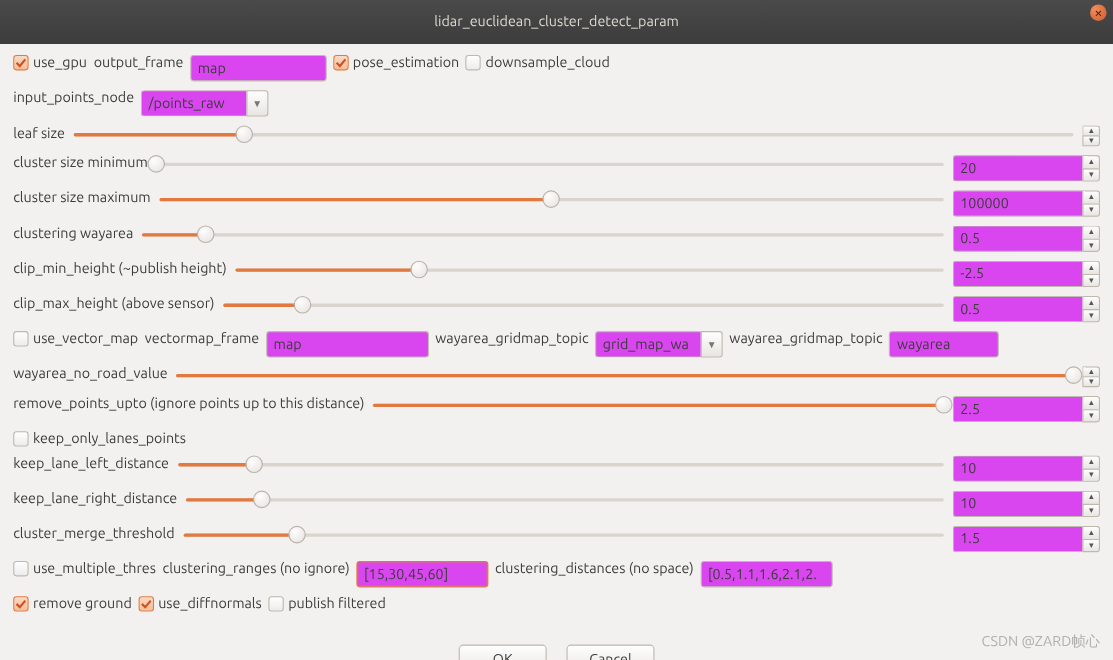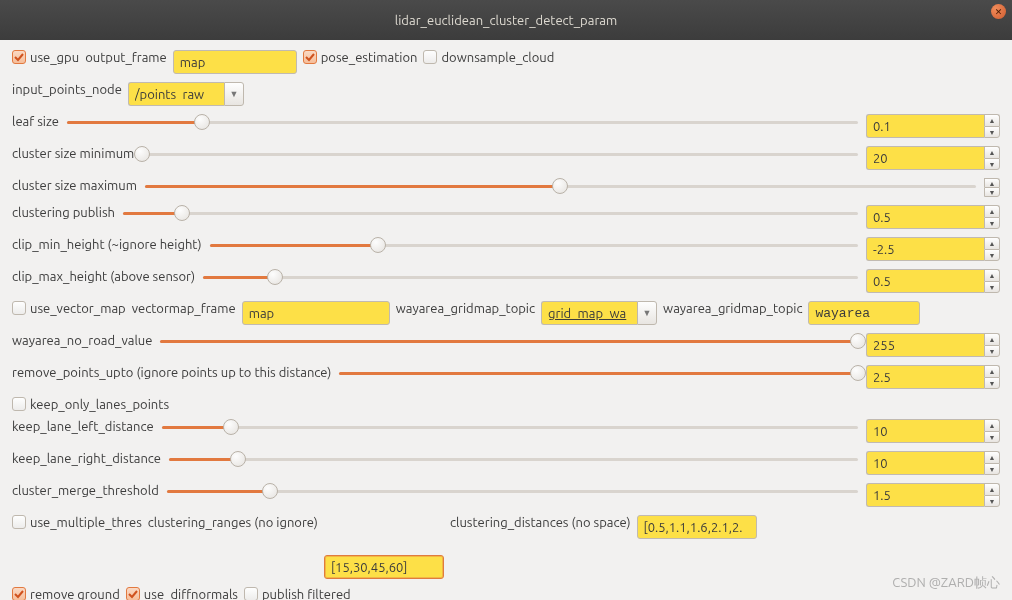--- a/index.html
+++ b/index.html
@@ -13,21 +13,21 @@
 .row { display: flex; align-items: flex-start; gap: 6px; margin-bottom: 8px; flex-wrap: wrap; }
 
 
 .cb { display: inline-flex; align-items: center; gap: 4px; }
 .cb .box { width: 14px; height: 14px; border: 1px solid #BFB8AE; border-radius: 3px; background: linear-gradient(#FEFEFE,#EDECEB); display: flex; align-items: center; justify-content: center; }
 .cb.checked .box { border-color: #E2793F; background: linear-gradient(#FAD9C4,#F6BE9A); }
 .cb.checked .box svg { display: block; }
 .cb .box svg { display: none; }
 
 
-.txt { height: 24px; border: 1px solid #C1BAB1; border-radius: 3px; background: #fde047; padding: 0 6px; color: #3C3C3C; }
+.txt { height: 24px; border: 1px solid #C1BAB1; border-radius: 3px; background: #d946ef; padding: 0 6px; color: #3C3C3C; }
 .txt.focus { border-color: #E07B3E; box-shadow: 0 0 0 1px rgba(224,123,62,0.4) inset; }
 
 
 .combo { display: flex; }
 .combo .txt { border-top-right-radius: 0; border-bottom-right-radius: 0; border-right: none; }
 .combo .arrow { width: 20px; height: 24px; border: 1px solid #BFB8AE; border-radius: 0 3px 3px 0; background: linear-gradient(#FEFEFE,#E8E5E1); display: flex; align-items: center; justify-content: center; color: #777; font-size: 9px; }
 
 
 .srow { display: flex; align-items: flex-start; gap: 8px; margin-bottom: 8px; }
 .srow .lbl { white-space: nowrap; }
@@ -95,21 +95,20 @@
 
   <div id="sliders1">
       <div class="srow">
     <span class="lbl">leaf size</span>
     <div class="track">
       <div class="rail"></div>
       <div class="fill" style="width:17%"></div>
       <div class="thumb" style="left:17%"></div>
     </div>
     <span class="spin">
-      <input class="txt" value="0.1" style="">
       <span class="arrows">
             <div>▲</div>
             <div>▼</div>
           </span>
     </span>
   </div>
       <div class="srow">
     <span class="lbl">cluster size minimum</span>
     <div class="track">
       <div class="rail"></div>
@@ -125,43 +124,44 @@
     </span>
   </div>
       <div class="srow">
     <span class="lbl">cluster size maximum</span>
     <div class="track">
       <div class="rail"></div>
       <div class="fill" style="width:50%"></div>
       <div class="thumb" style="left:50%"></div>
     </div>
     <span class="spin">
-      <span class="arrows">
-            <div>▲</div>
-            <div>▼</div>
-          </span>
-    </span>
-  </div>
-      <div class="srow">
-    <span class="lbl">clustering publish</span>
+      <input class="txt" value="100000" style="">
+      <span class="arrows">
+            <div>▲</div>
+            <div>▼</div>
+          </span>
+    </span>
+  </div>
+      <div class="srow">
+    <span class="lbl">clustering wayarea</span>
     <div class="track">
       <div class="rail"></div>
       <div class="fill" style="width:8%"></div>
       <div class="thumb" style="left:8%"></div>
     </div>
     <span class="spin">
       <input class="txt" value="0.5" style="">
       <span class="arrows">
             <div>▲</div>
             <div>▼</div>
           </span>
     </span>
   </div>
       <div class="srow">
-    <span class="lbl">clip_min_height (~ignore height)</span>
+    <span class="lbl">clip_min_height (~publish height)</span>
     <div class="track">
       <div class="rail"></div>
       <div class="fill" style="width:26%"></div>
       <div class="thumb" style="left:26%"></div>
     </div>
     <span class="spin">
       <input class="txt" value="-2.5" style="">
       <span class="arrows">
             <div>▲</div>
             <div>▼</div>
@@ -187,37 +187,36 @@
 
   <div class="row">
     <span class="cb">
       <span class="box"></span>
       <span>use_vector_map</span>
     </span>
     <span>vectormap_frame</span>
     <input class="txt" style="width: 148px;" value="map">
     <span>wayarea_gridmap_topic</span>
     <span class="combo">
-      <input class="txt" style="width: 96px; text-decoration: underline;" value="grid_map_wa">
+      <input class="txt" style="width: 96px;" value="grid_map_wa">
       <span class="arrow">▼</span>
     </span>
     <span>wayarea_gridmap_topic</span>
-    <input class="txt" style="width: 112px; font-family: Liberation Mono, monospace;" value="wayarea">
+    <input class="txt" style="width: 100px;" value="wayarea">
   </div>
 
   <div id="sliders2">
       <div class="srow">
     <span class="lbl">wayarea_no_road_value</span>
     <div class="track">
       <div class="rail"></div>
       <div class="fill" style="width:100%"></div>
       <div class="thumb" style="left:100%"></div>
     </div>
     <span class="spin">
-      <input class="txt" value="255" style="">
       <span class="arrows">
             <div>▲</div>
             <div>▼</div>
           </span>
     </span>
   </div>
       <div class="srow">
     <span class="lbl">remove_points_upto (ignore points up to this distance)</span>
     <div class="track">
       <div class="rail"></div>
@@ -288,21 +287,21 @@
     </span>
   </div>
     </div>
 
   <div class="row">
     <span class="cb">
       <span class="box"></span>
       <span>use_multiple_thres</span>
     </span>
     <span>clustering_ranges (no ignore)</span>
-    <input class="txt focus" style="width: 120px; margin-top: 40px;" value="[15,30,45,60]">
+    <input class="txt focus" style="width: 120px;" value="[15,30,45,60]">
     <span>clustering_distances (no space)</span>
     <input class="txt" style="width: 120px;" value="[0.5,1.1,1.6,2.1,2.">
   </div>
 
   <div class="row">
     <span class="cb checked">
       <span class="box">
           <svg width="10" height="10" viewBox="0 0 10 10">
             <path d="M1 5 L4 8 L9 2" stroke="#D0521E" stroke-width="2" fill="none"></path>
           </svg>

